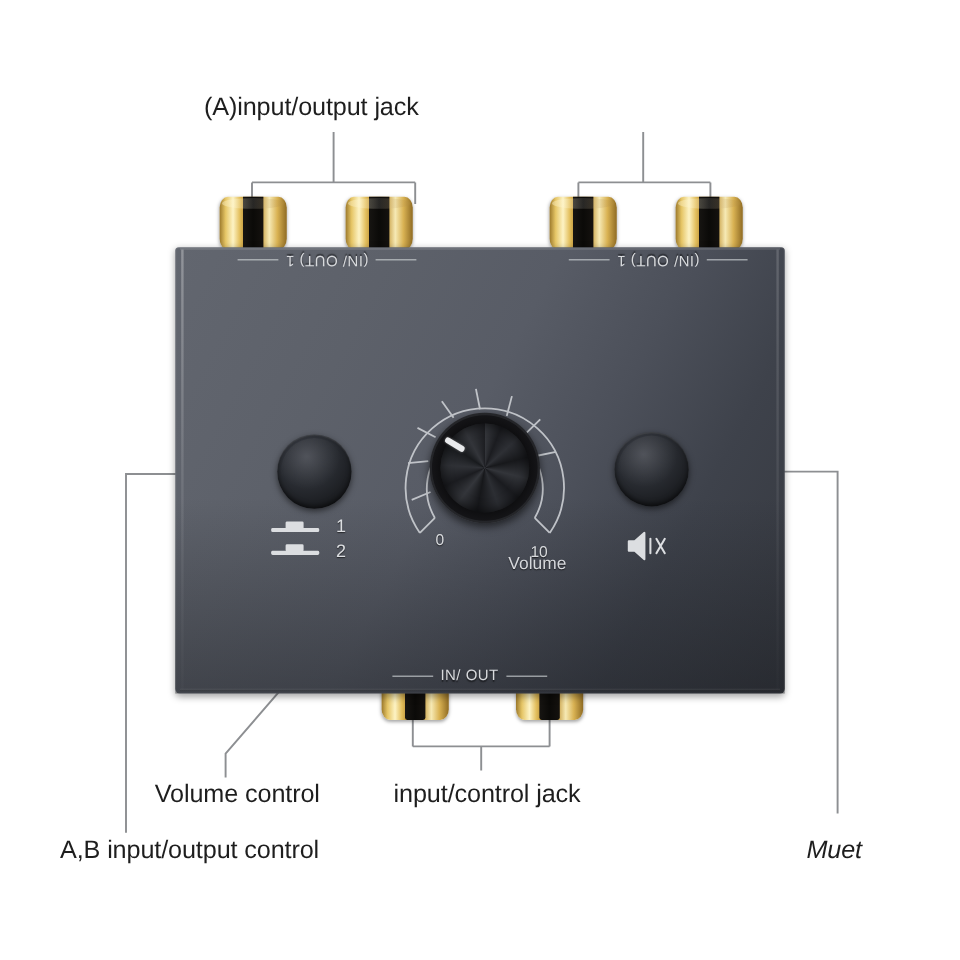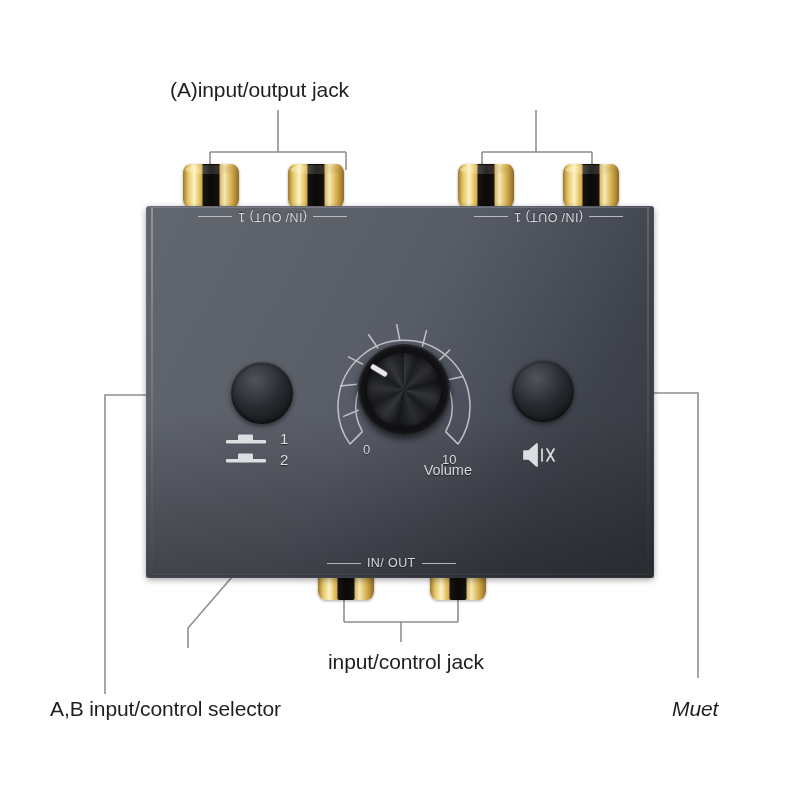--- a/index.html
+++ b/index.html
@@ -292,24 +292,25 @@
 
       <path d="M548,393 L698,393 L698,678"></path>
 
       <path d="M392,392 L188,628 L188,648"></path>
     </g>
   </svg>
 
   <div class="callout" style="left:170px; top:78px;">(A)input/output jack</div>
 
 
+  <div class="callout" style="left:129px; top:650px;">Volume control</div>
 
   <div class="callout" style="left:328px; top:650px;">input/control jack</div>
 
-  <div class="callout" style="left:50px; top:697px;">A,B input/control selector</div>
+  <div class="callout" style="left:50px; top:697px;">A,B input/output control</div>
 
   <div class="callout" style="left:672px; top:697px;font-style:italic;">Muet</div>
 
   <div class="jack" style="left:183px; top:164px;"></div>
   <div class="jack" style="left:288px; top:164px;"></div>
   <div class="jack" style="left:458px; top:164px;"></div>
   <div class="jack" style="left:563px; top:164px;"></div>
 
   <div class="jack bottom" style="left:318px; top:556px;"></div>
   <div class="jack bottom" style="left:430px; top:556px;"></div>

